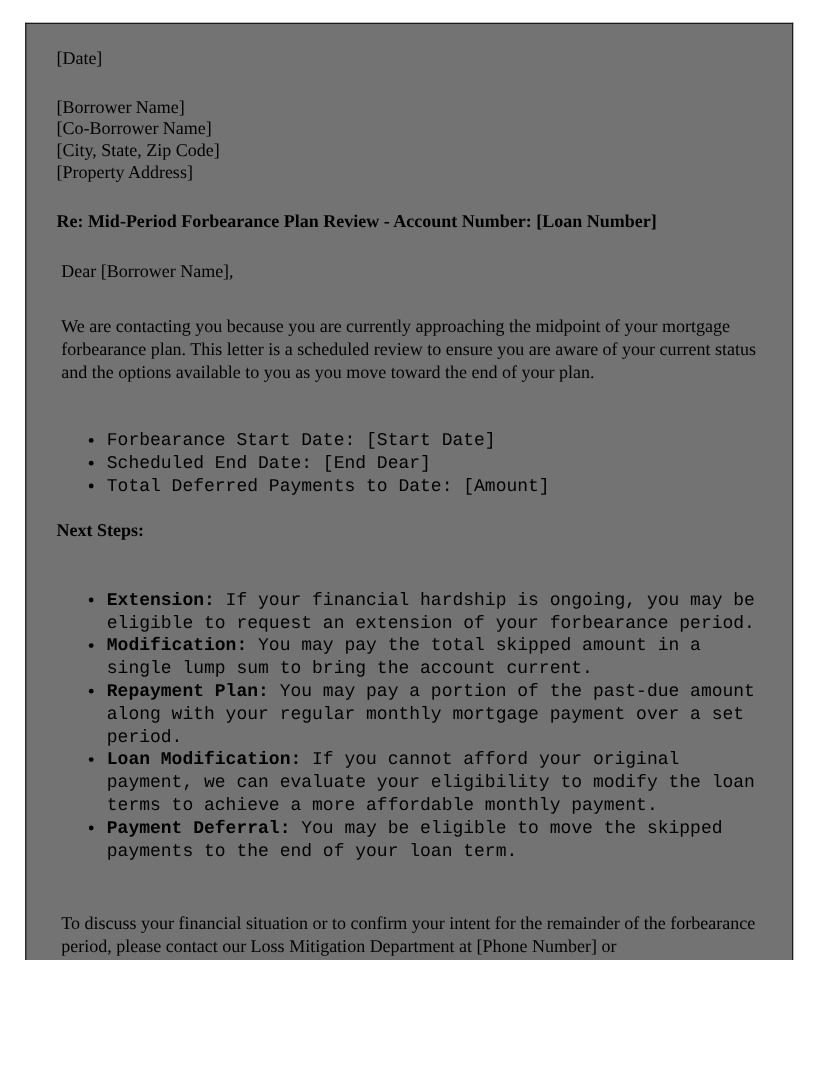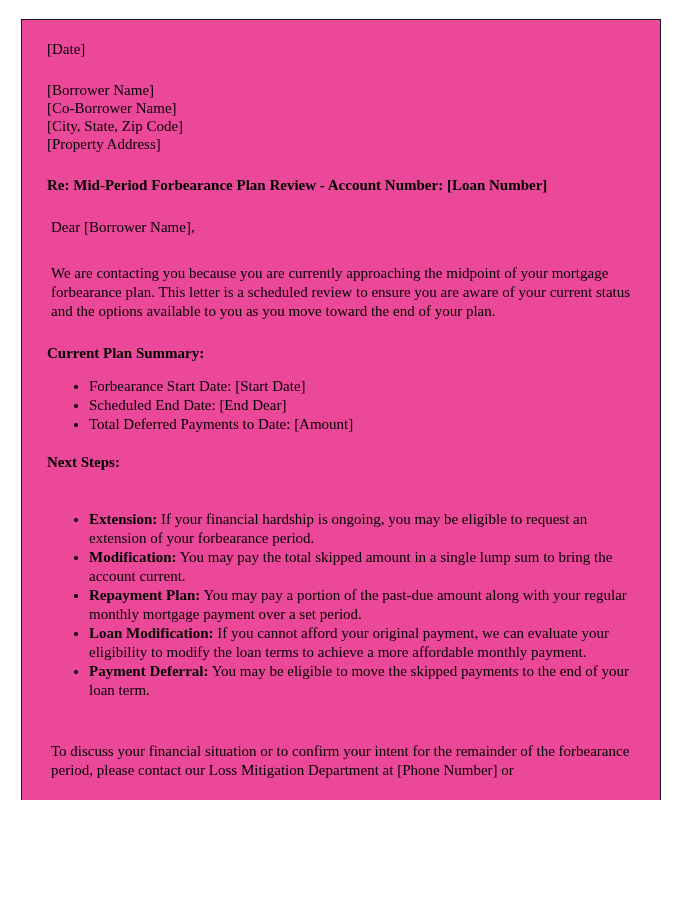--- a/index.html
+++ b/index.html
@@ -16,21 +16,21 @@
     color: #000000;
   }
 
   .page-sheet {
     position: absolute;
     left: 21px;
     top: 19px;
     width: 640px;
     height: 781px;
     box-sizing: border-box;
-    background: #ec4899;
+    background: #737373;
     border-left: 1px solid #1a1a1a;
     border-right: 1px solid #1a1a1a;
     border-top: 1px solid #1a1a1a;
     border-bottom: none;
     overflow: hidden;
   }
 
   .page-body {
     position: absolute;
     left: 25px;
@@ -73,20 +73,21 @@
 
   ul.doc-list {
     margin: 0;
     padding: 0 0 0 42px;
     list-style-type: disc;
   }
   ul.doc-list li {
     margin: 0;
     padding: 0;
     line-height: 19px;
+    font-family: Liberation Mono, monospace;
   }
   ul.doc-list li::marker {
     font-size: 15px;
   }
   .lead {
     font-weight: bold;
   }
 </style>
 </head>
 <body>
@@ -112,21 +113,20 @@
     <div class="block-gap-md"></div>
 
     <p class="para">Dear [Borrower Name],</p>
 
     <div class="block-gap-md"></div>
 
     <p class="para">We are contacting you because you are currently approaching the midpoint of your mortgage forbearance plan. This letter is a scheduled review to ensure you are aware of your current status and the options available to you as you move toward the end of your plan.</p>
 
     <div class="block-gap-md"></div>
 
-    <p class="heading">Current Plan Summary:</p>
 
     <div class="block-gap-sm"></div>
 
     <ul class="doc-list">
       <li>Forbearance Start Date: [Start Date]</li>
       <li>Scheduled End Date: [End Dear]</li>
       <li>Total Deferred Payments to Date: [Amount]</li>
     </ul>
 
     <div class="block-gap-md"></div>

